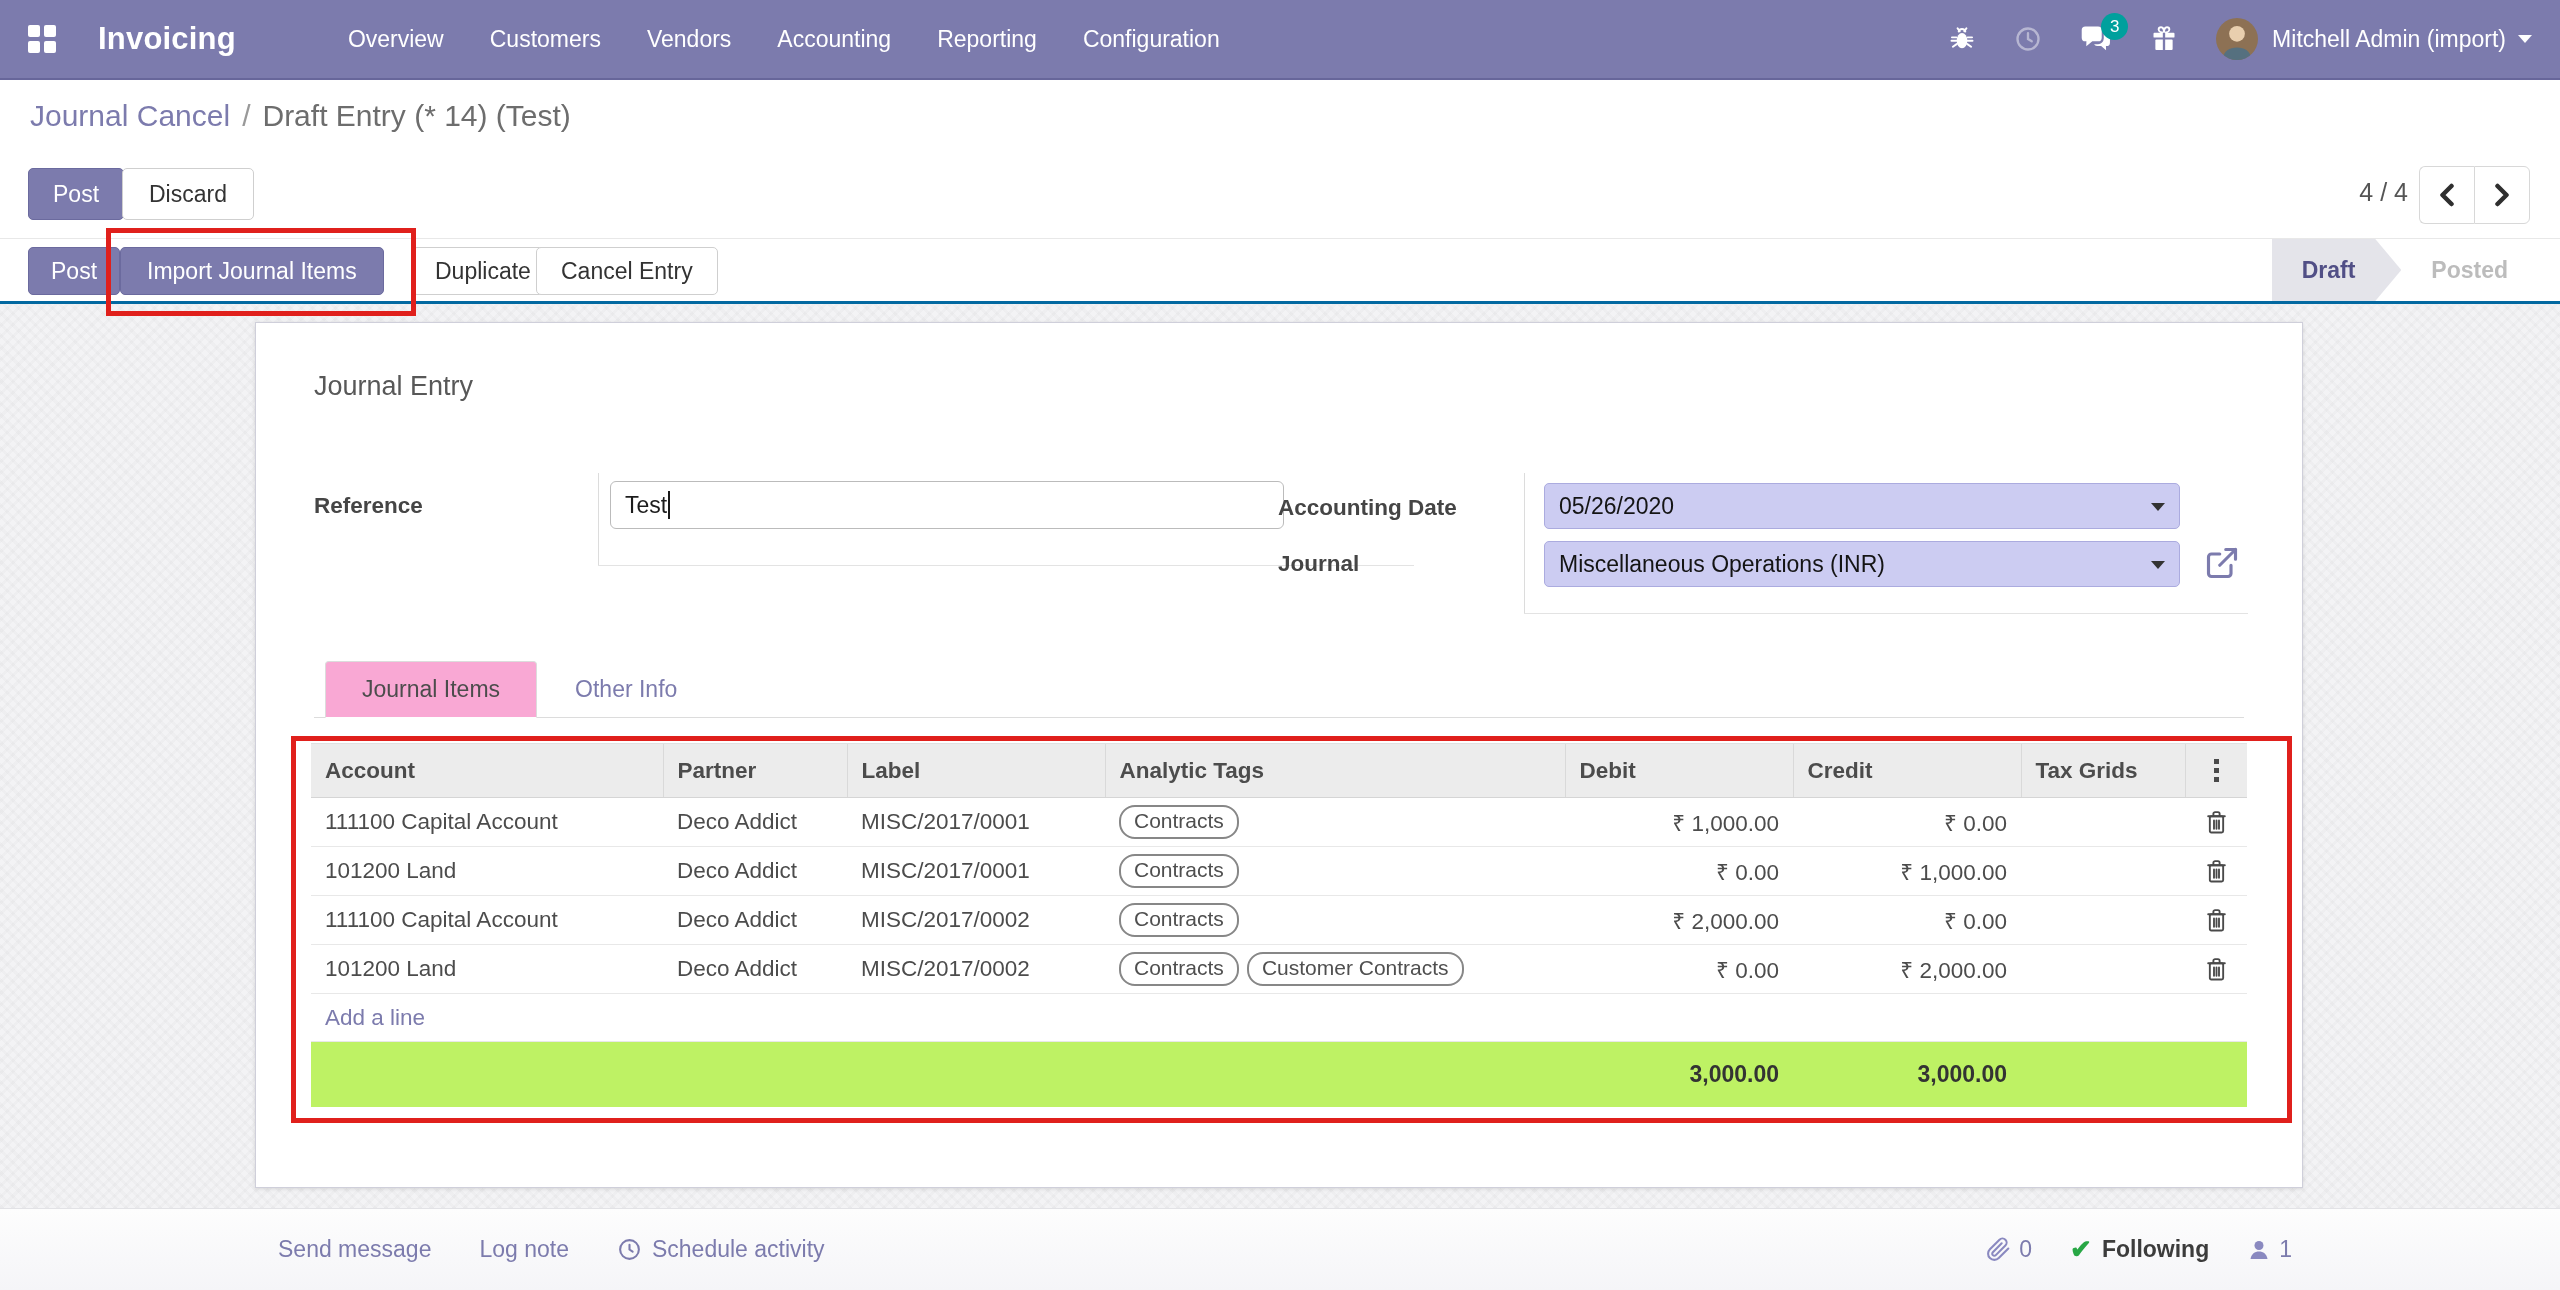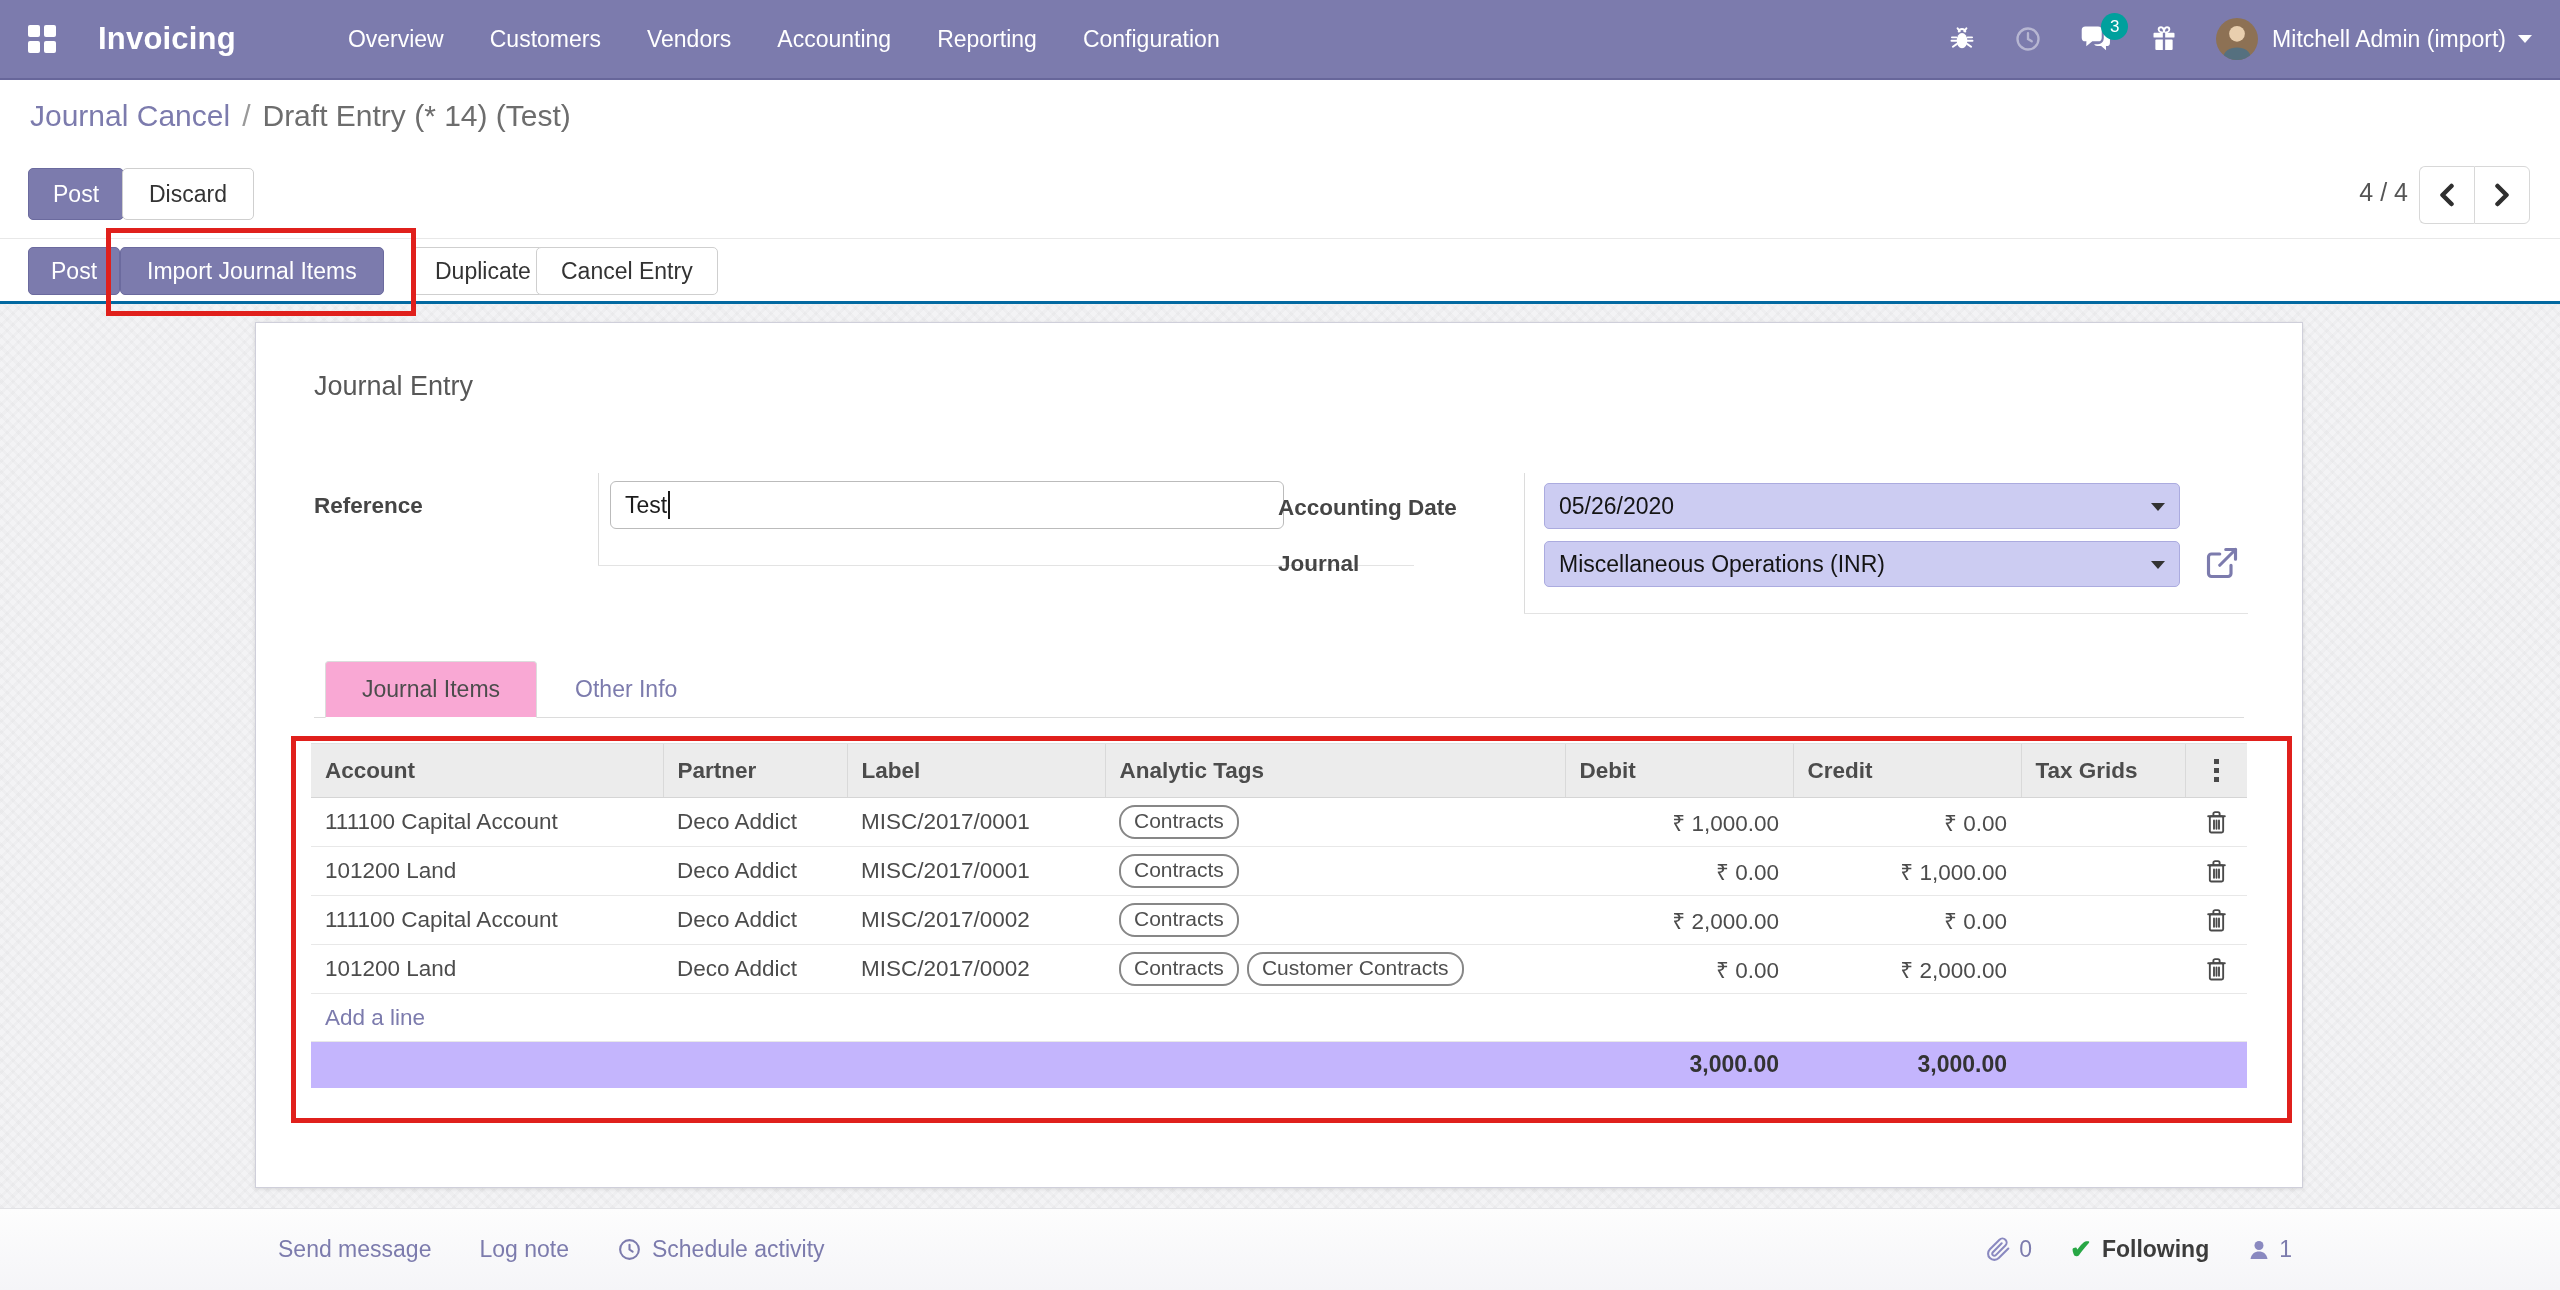--- a/index.html
+++ b/index.html
@@ -96,21 +96,21 @@
   .items-table th + th{border-left:1px solid #d9d9d9;}
   .items-table td{height:49px;padding:0 14px;border-bottom:1px solid #e8e8e8;box-sizing:border-box;
                   white-space:nowrap;overflow:hidden;}
   .num{text-align:right;}
   .tag{display:inline-block;border:2px solid #878787;border-radius:16px;padding:1px 13px 3px;
        font-size:21px;color:#4f4f4f;line-height:1.25;margin-right:8px;}
   .dots{display:flex;flex-direction:column;gap:4px;align-items:center;cursor:pointer;}
   .dots i{width:5px;height:5px;background:#4a4a4a;display:block;}
   .trash{display:flex;justify-content:center;cursor:pointer;}
   .addline td{color:#7c7bad;cursor:pointer;height:48px;}
-  .totals td{background:#c4b5fd;border-bottom:none;height:46px;font-weight:bold;color:#333;font-size:23px;}
+  .totals td{background:#bef264;border-bottom:none;height:65px;font-weight:bold;color:#333;font-size:23px;}
 
   
   .annotation{position:absolute;border:5px solid #e0201c;z-index:30;pointer-events:none;}
   #annotation-import{left:106px;top:228px;width:300px;height:78px;}
   #annotation-table{left:291px;top:736px;width:1991px;height:377px;}
 
   
   .chatter{position:absolute;left:0;top:1208px;width:100%;height:82px;
            background:linear-gradient(#fdfdfd,#f5f5f8);border-top:1px solid #e2e2e6;box-sizing:border-box;}
   .chatter-left{position:absolute;left:278px;top:0;height:100%;display:flex;align-items:center;gap:48px;}
@@ -206,20 +206,24 @@
           </svg>
       </div>
     </div>
   </div>
 
   <div class="toolbar-row">
     <div class="btn btn-primary" id="post-btn">Post</div>
     <div class="btn btn-primary" id="import-btn">Import Journal Items</div>
     <div class="btn btn-plain" id="duplicate-btn">Duplicate</div>
     <div class="btn btn-plain" id="cancel-btn">Cancel Entry</div>
+    <div class="statusbar">
+      <div class="stage-active">Draft</div>
+      <div class="stage-inactive">Posted</div>
+    </div>
   </div>
 
   <div class="content">
     <div class="sheet">
       <div class="sheet-title">Journal Entry</div>
 
       <div class="flabel" style="left:58px;top:170px;">Reference</div>
       <div class="vline" style="left:342px;top:150px;height:92px;"></div>
       <div class="text-input">
         <span>Test</span>

